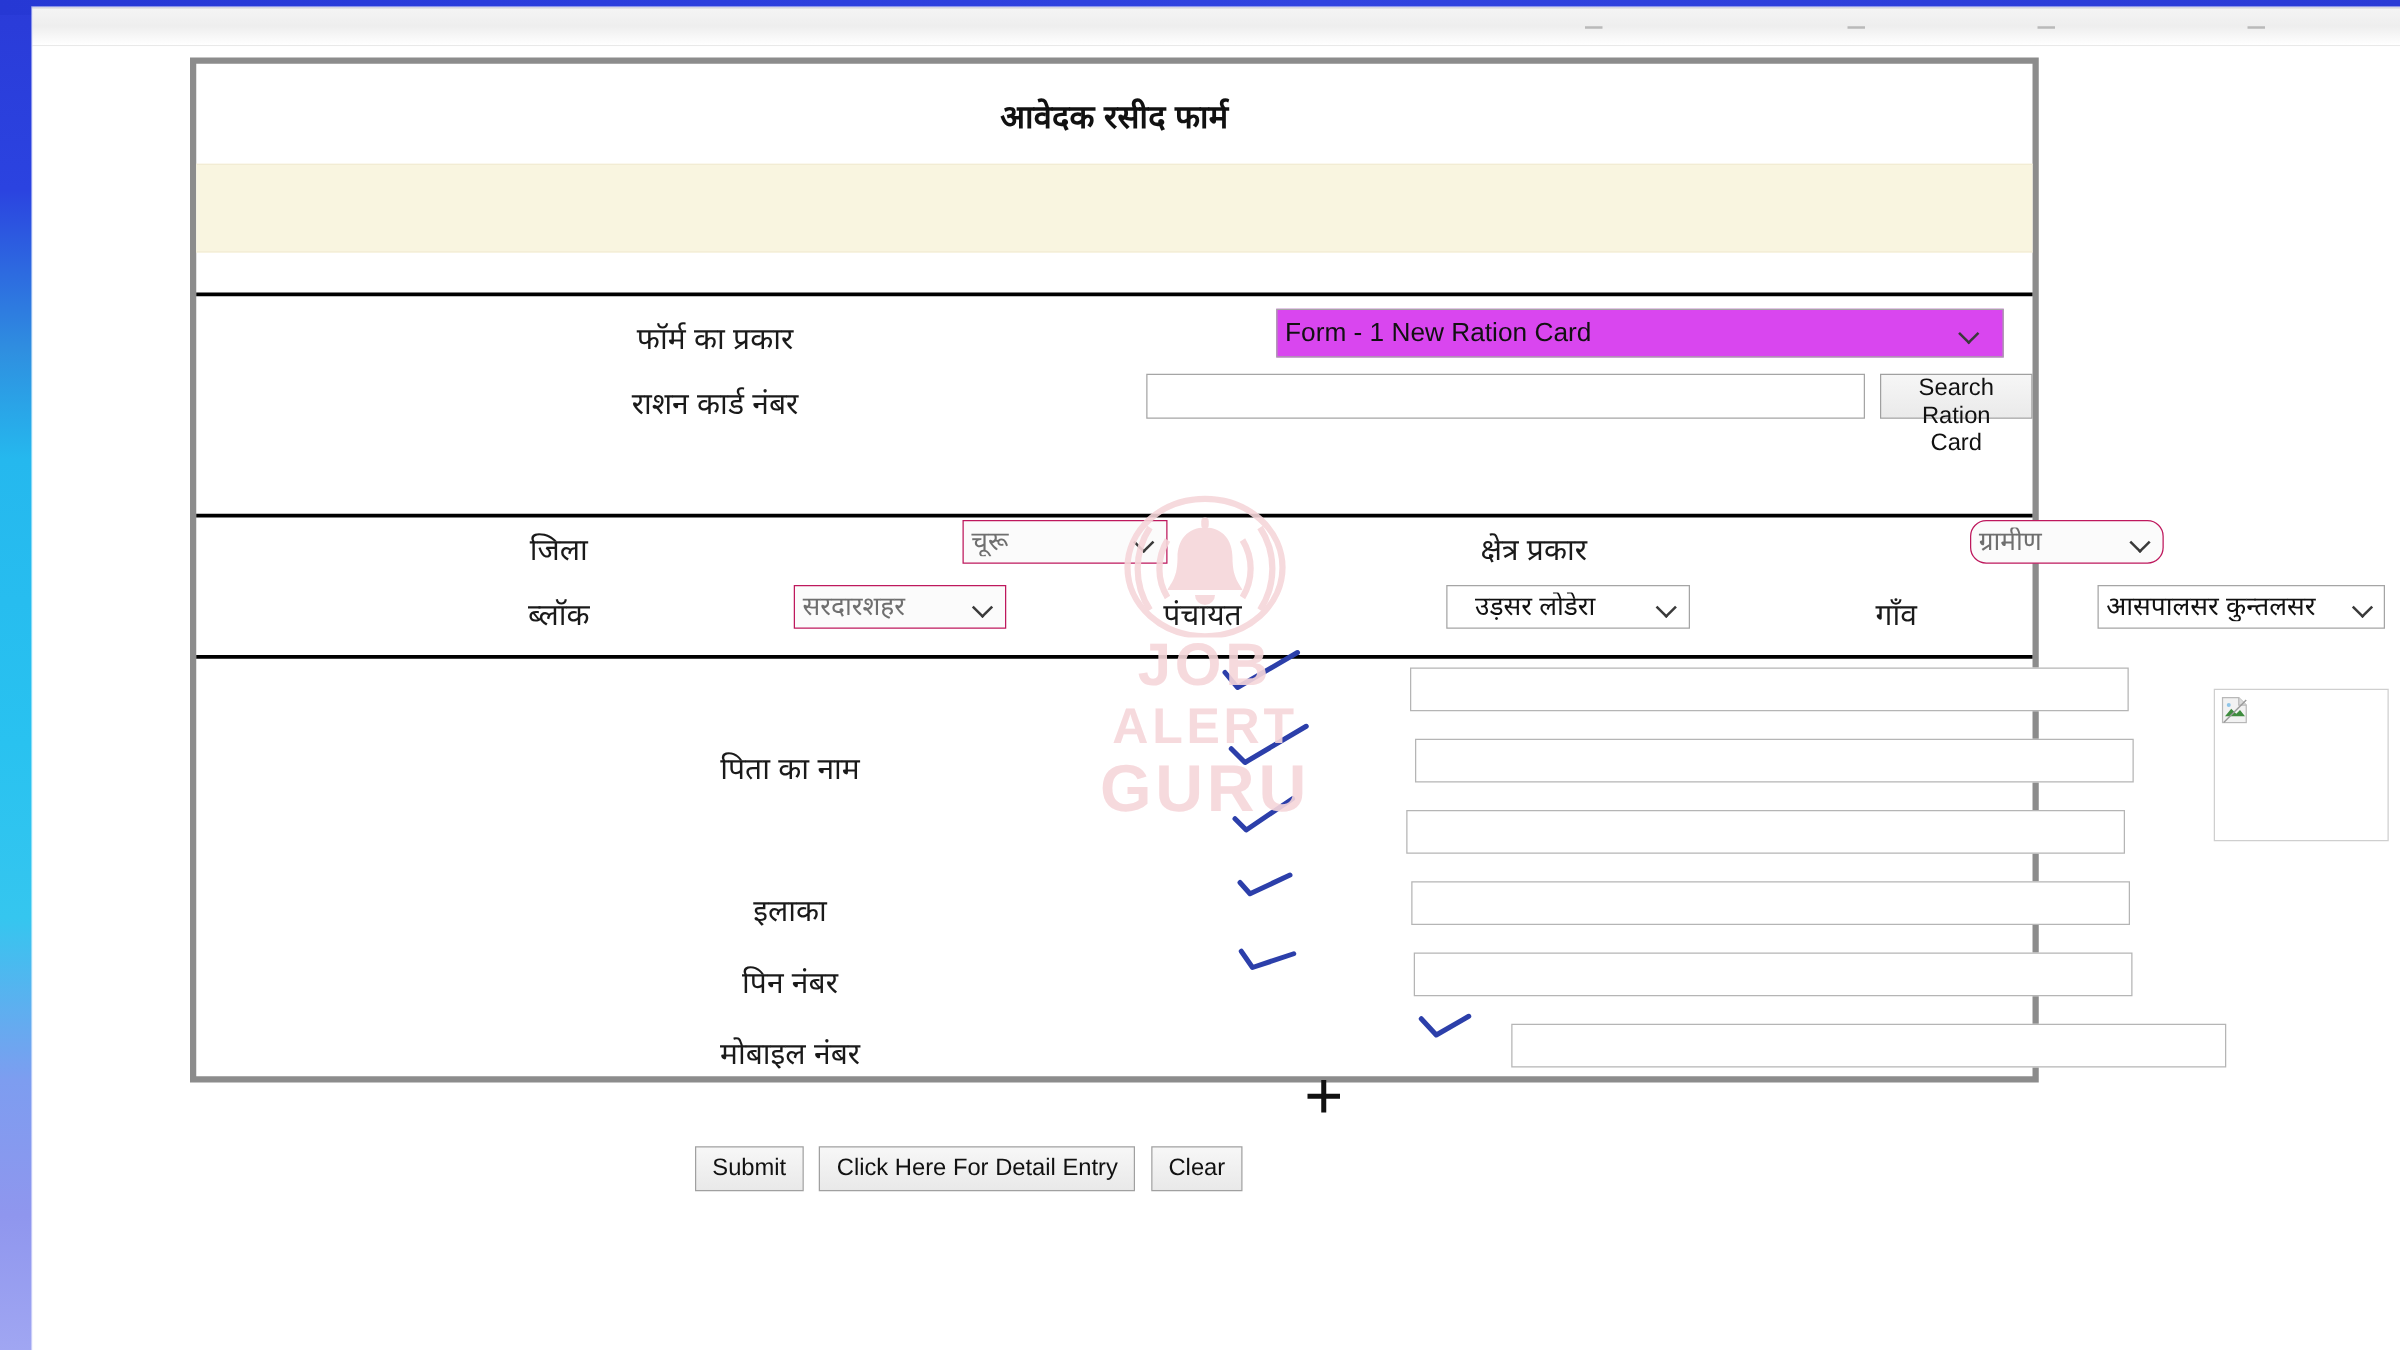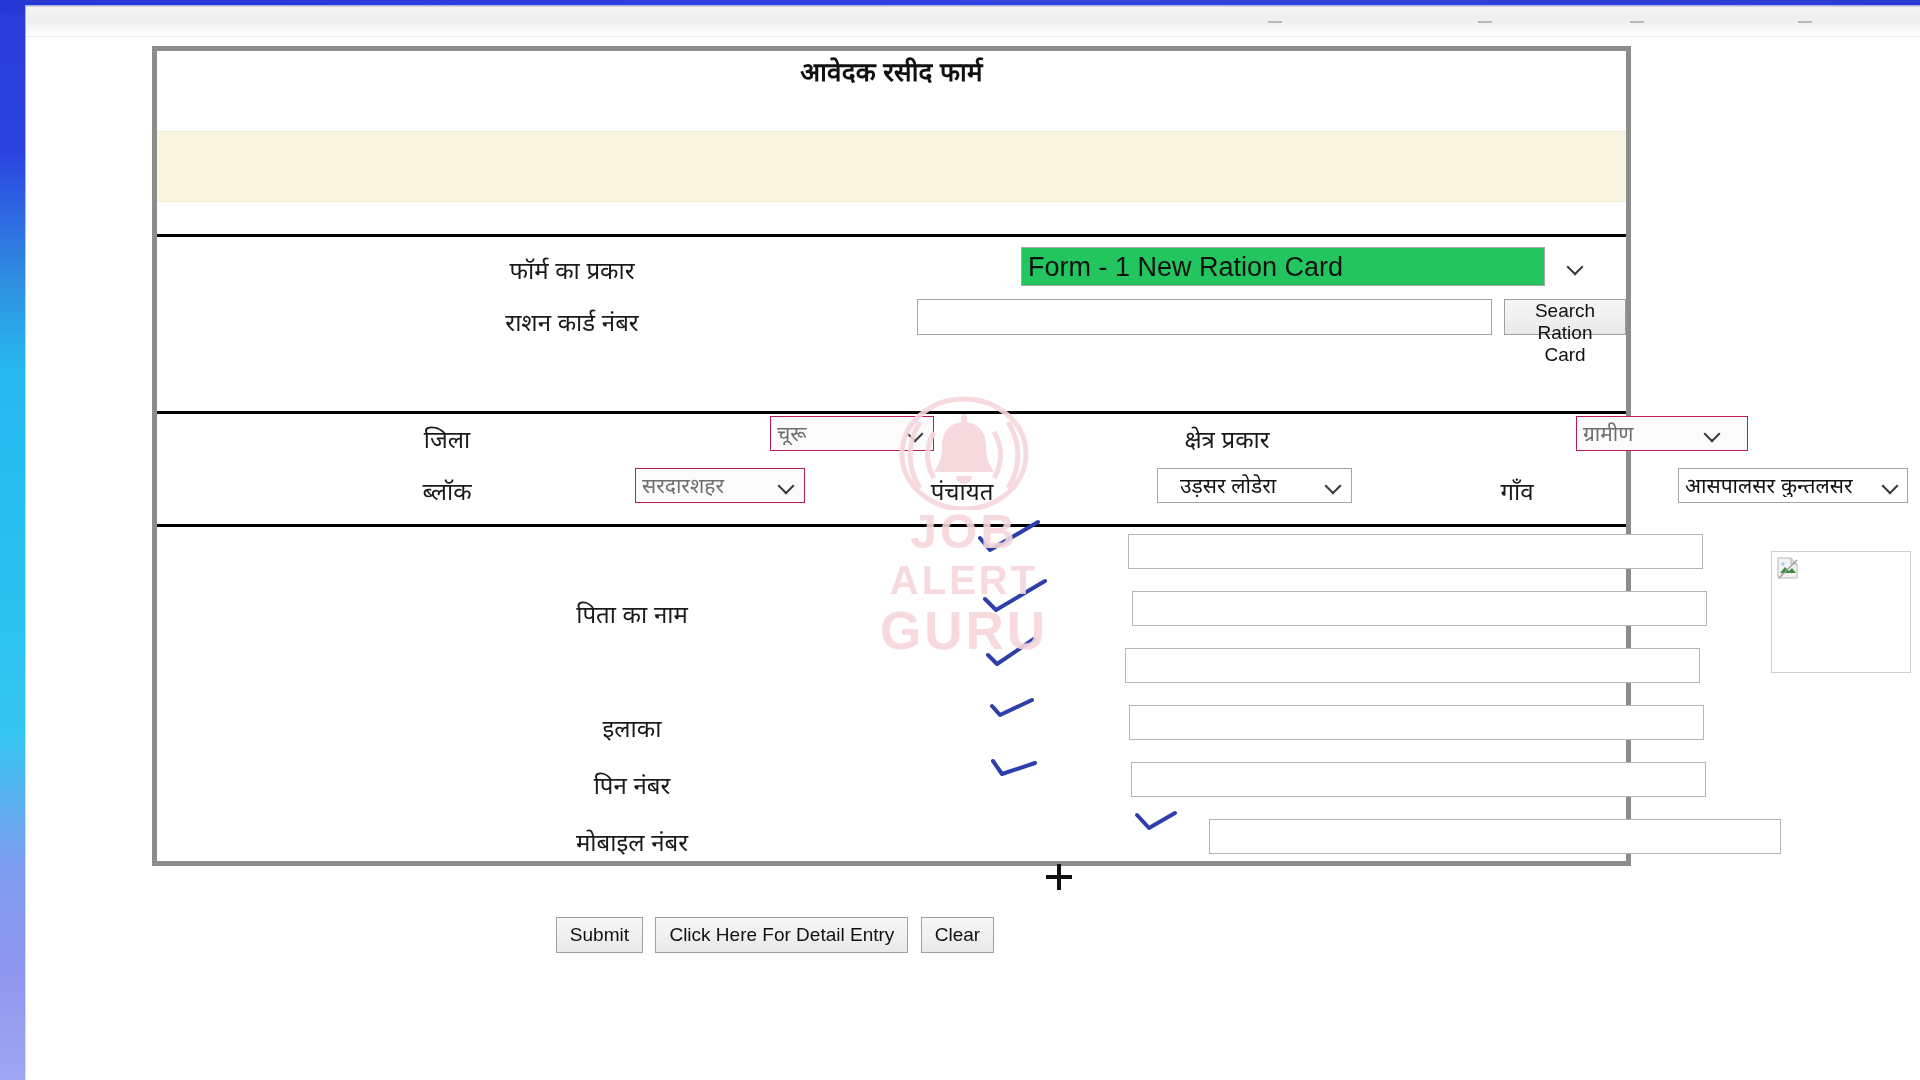--- a/index.html
+++ b/index.html
@@ -83,21 +83,21 @@
     height: 820px;
     border: 5px solid #8c8c8c;
     background: #ffffff;
   }
 
   #form-title {
     text-align: center;
     font-size: 26px;
     font-weight: bold;
     color: #111;
-    padding-top: 2px;
+    padding-top: 23px;
     letter-spacing: 0.2px;
   }
 
   #notice-banner {
     position: absolute;
     left: 0;
     top: 80px;
     width: 100%;
     height: 71px;
     background: #f9f5e0;
@@ -129,25 +129,25 @@
     color: #1a1a1a;
     font-family: "Liberation Sans", sans-serif;
   }
 
   #lbl-form-type {
     position: absolute; left: 250px; top: 6px;
     width: 330px; text-align: center;
   }
   #sel-form-type {
     position: absolute; left: 864px; top: 0;
-    width: 524px; height: 39px;
-    font-size: 27px;
+    width: 582px; height: 39px;
+    font-size: 21px;
     padding: 2px 6px;
     border: 1px solid #a5a5a5;
-    background: #22c55e;
+    background: #d946ef;
     color: #111;
     font-family: "Liberation Sans", sans-serif;
     appearance: none;
     -webkit-appearance: none;
   }
   .caret {
     position: absolute;
     pointer-events: none;
     width: 14px; height: 9px;
     color: #333;
@@ -210,21 +210,21 @@
   }
   select.sel.disabled {
     background: #fbfbfb;
     color: #6f6f6f;
     border: 1px solid #be185d;
   }
 
   #lbl-district   { position: absolute; left: 200px; top: 6px; width: 180px; text-align: center; }
   #sel-district   { position: absolute; left: 613px; top: 0; width: 164px; }
   #lbl-areatype   { position: absolute; left: 970px; top: 6px; width: 200px; text-align: center; }
-  #sel-areatype   { position: absolute; left: 1419px; top: 0; width: 172px; }
+  #sel-areatype   { position: absolute; left: 1419px; top: 0; width: 155px; border-radius: 13px; }
 
   #lbl-block      { position: absolute; left: 200px; top: 6px; width: 180px; text-align: center; }
   #sel-block      { position: absolute; left: 478px; top: 0; width: 170px; }
   #lbl-panchayat  { position: absolute; left: 710px; top: 6px; width: 190px; text-align: center; }
   #sel-panchayat  { position: absolute; left: 1000px; top: 0; width: 195px; padding-left: 22px; }
   #lbl-village    { position: absolute; left: 1280px; top: 6px; width: 160px; text-align: center; }
   #sel-village    { position: absolute; left: 1521px; top: 0; width: 230px; }
 
   
   #section-fields {

